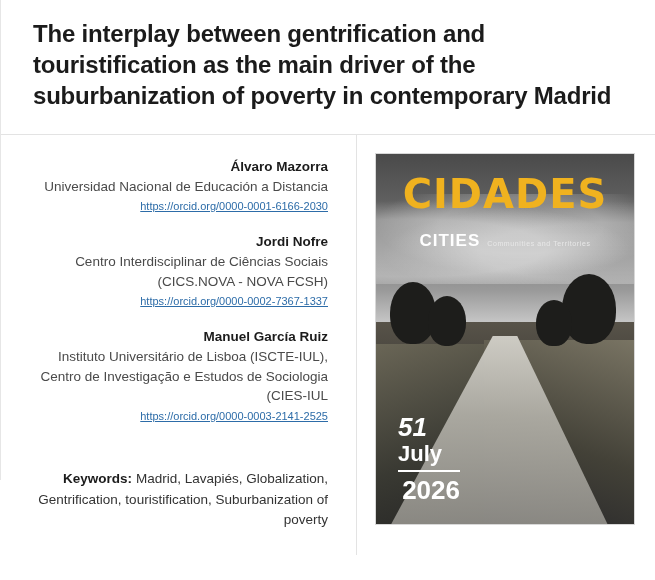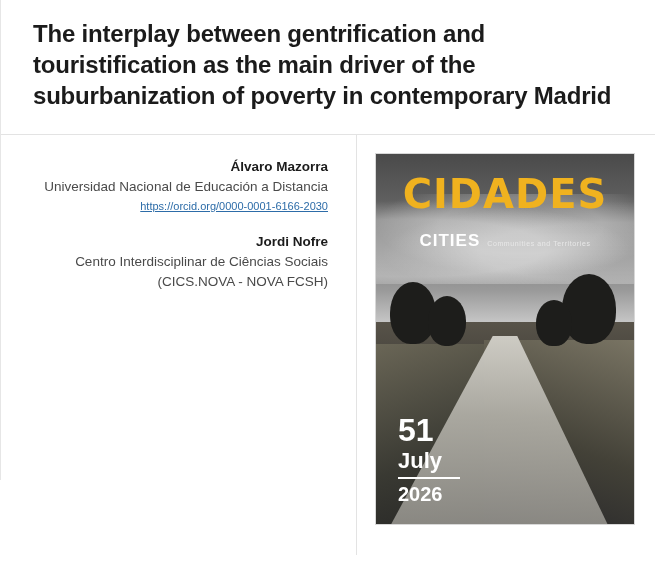--- a/index.html
+++ b/index.html
@@ -184,36 +184,38 @@
   }
   .cover-issue {
     position: absolute;
     left: 22px;
     bottom: 18px;
     color: #ffffff;
     text-align: left;
     line-height: 1.12;
   }
   .cover-issue .num {
-    font-size: 32px;
-    font-weight: bold;
+    font-size: 26px;
+    font-weight: bold;
+    font-style: italic;
   }
   .cover-issue .month {
     font-size: 22px;
     font-weight: bold;
   }
   .cover-issue .rule {
     width: 62px;
     height: 2px;
     background: #ffffff;
     margin: 4px 0 4px 0;
   }
   .cover-issue .year {
-    font-size: 20px;
-    font-weight: bold;
+    font-size: 26px;
+    font-weight: bold;
+    text-align: right;
   }
 </style>
 </head>
 <body>
 
 <div class="page">
 
   <div class="title-block">
     <h1 class="title">The interplay between gentrification and touristification as the main driver of the suburbanization of poverty in contemporary Madrid</h1>
   </div>
@@ -224,23 +226,33 @@
 
       <div class="author">
         <div class="author-name">Álvaro Mazorra</div>
         <div class="author-affil">Universidad Nacional de Educación a Distancia</div>
         <a class="orcid" href="#">https://orcid.org/0000-0001-6166-2030</a>
       </div>
 
       <div class="author">
         <div class="author-name">Jordi Nofre</div>
         <div class="author-affil">Centro Interdisciplinar de Ciências Sociais (CICS.NOVA - NOVA FCSH)</div>
-      </div>
-
-
+        <a class="orcid" href="#">https://orcid.org/0000-0002-7367-1337</a>
+      </div>
+
+      <div class="author">
+        <div class="author-name">Manuel García Ruiz</div>
+        <div class="author-affil">Instituto Universitário de Lisboa (ISCTE-IUL), Centro de Investigação e Estudos de Sociologia (CIES-IUL</div>
+        <a class="orcid" href="#">https://orcid.org/0000-0003-2141-2525</a>
+      </div>
+
+      <div class="keywords">
+        <b>Keywords:</b>
+        <span>Madrid, Lavapiés, Globalization, Gentrification, touristification, Suburbanization of poverty</span>
+      </div>
 
     </div>
 
     <div class="right-col">
       <div class="cover">
         <div class="cover-sky"></div>
         <div class="cover-clouds"></div>
         <div class="cover-ground"></div>
         <div class="cover-field-left"></div>
         <div class="cover-field-right"></div>

